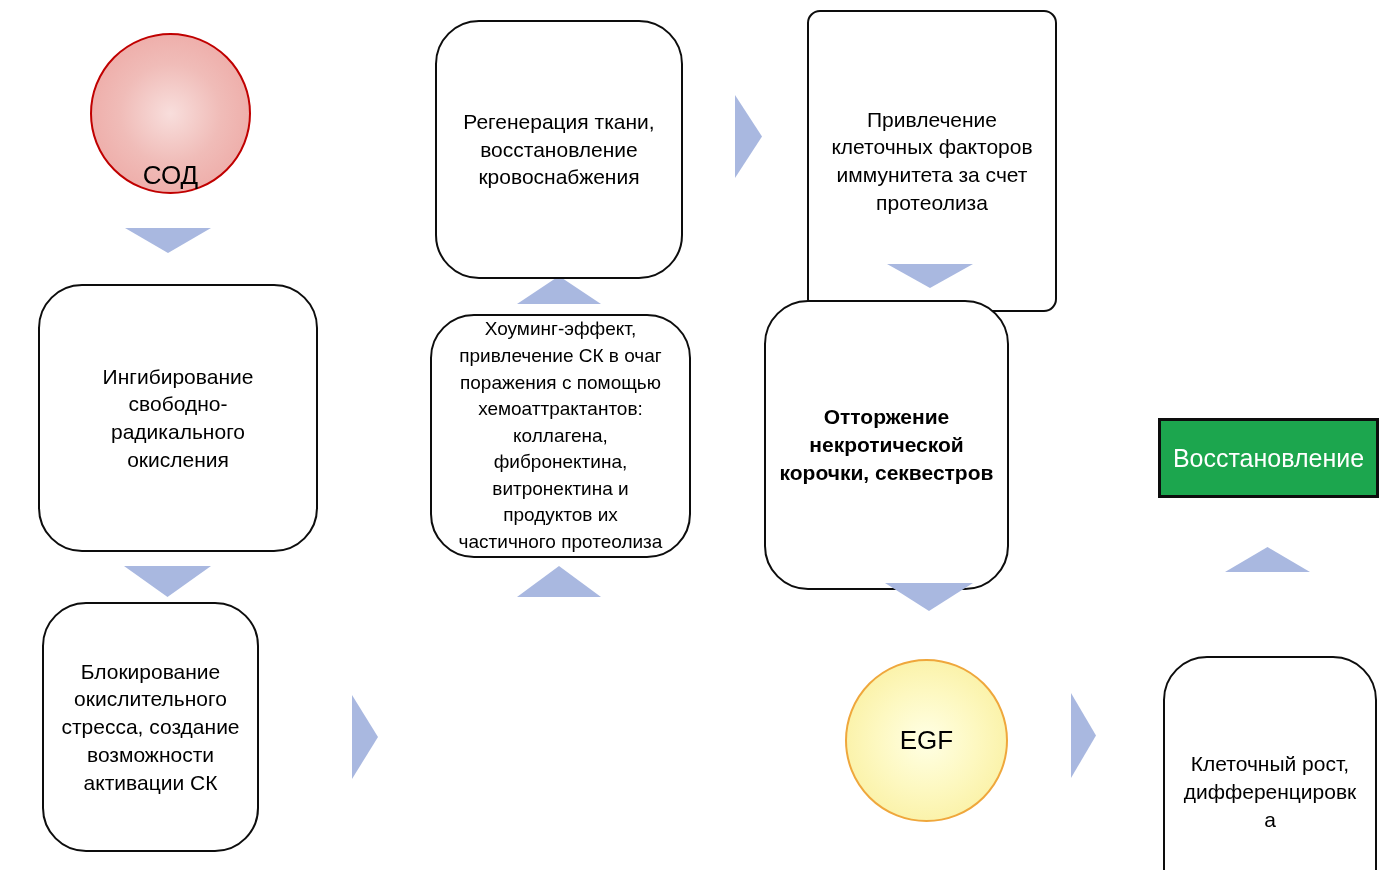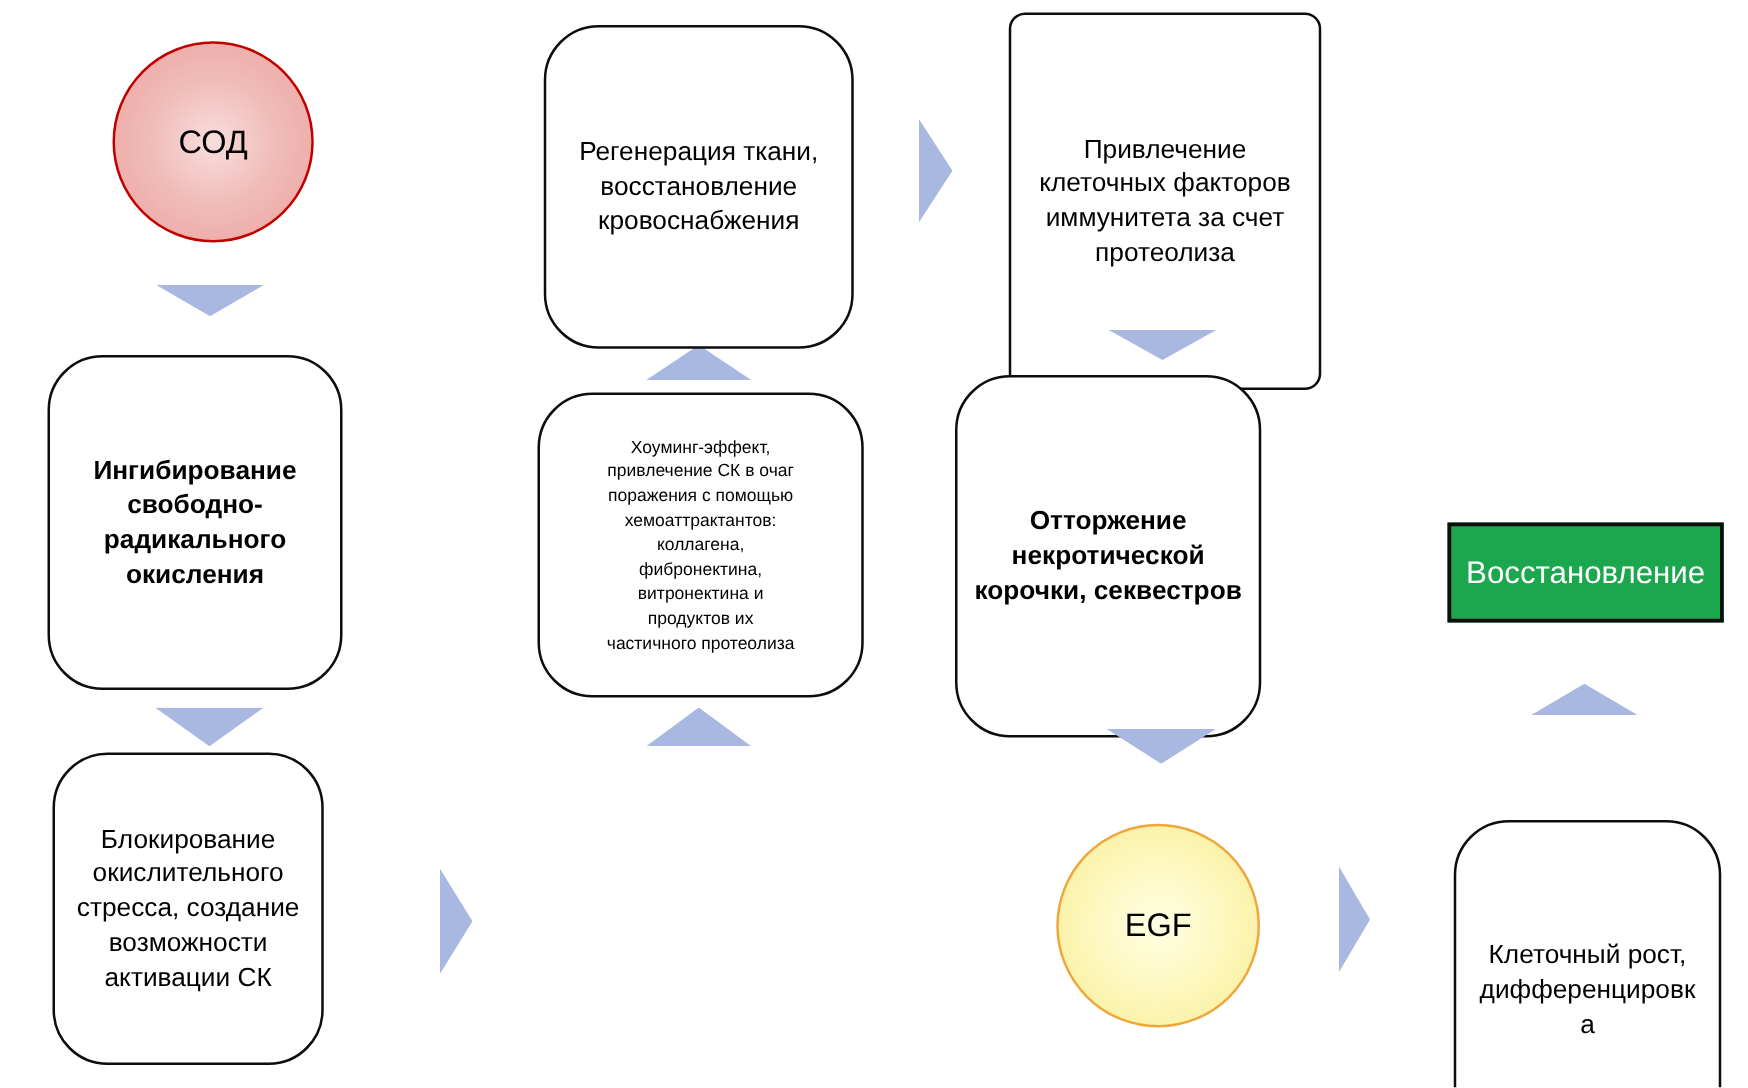--- a/index.html
+++ b/index.html
@@ -29,37 +29,38 @@
     text-align: center;
     box-sizing: border-box;
   }
   .node-text {
     white-space: pre-line;
     font-size: 21px;
     line-height: 1.32;
     padding: 0 10px;
   }
   .node-text.small {
-    font-size: 14px;
+    font-size: 19px;
     line-height: 1.4;
   }
   
   .circle {
     position: absolute;
     border-radius: 50%;
     display: flex;
     align-items: center;
     justify-content: center;
     text-align: center;
     box-sizing: border-box;
     font-size: 26px;
   }
   .circle.sod {
     border: 2.5px solid #c00000;
     background: radial-gradient(circle, #f8dedc 0%, #f0bcb8 45%, #eeaca8 78%, #f0b9b5 100%);
+    align-items: flex-end;
   }
   .circle.egf {
     border: 2.5px solid #efa73c;
     background: radial-gradient(circle, #ffffe4 0%, #fdf8c0 45%, #faf0a0 85%, #fbf2a8 100%);
   }
   
   .terminal {
     position: absolute;
     background: #1ca64e;
     border: 3px solid #0d0d0d;
@@ -84,21 +85,21 @@
 <body>
 
 <div class="canvas">
 
   <div class="circle sod" style="left:90px; top:33px; width:161px; height:161px;">
     <span class="node-text" style="font-size:26px;">СОД</span>
   </div>
 
   <div class="arr down" style="left:125px; top:228px; width:86px; height:25px;"></div>
 
-  <div class="node" style="left:38px; top:284px; width:236px; height:268px;font-weight:bold;">
+  <div class="node" style="left:38px; top:284px; width:280px; height:268px;">
     <span class="node-text">Ингибирование
 свободно-
 радикального
 окисления</span>
   </div>
 
   <div class="arr down" style="left:124px; top:566px; width:87px; height:31px;"></div>
 
   <div class="node" style="left:42px; top:602px; width:217px; height:250px;">
     <span class="node-text">Блокирование

